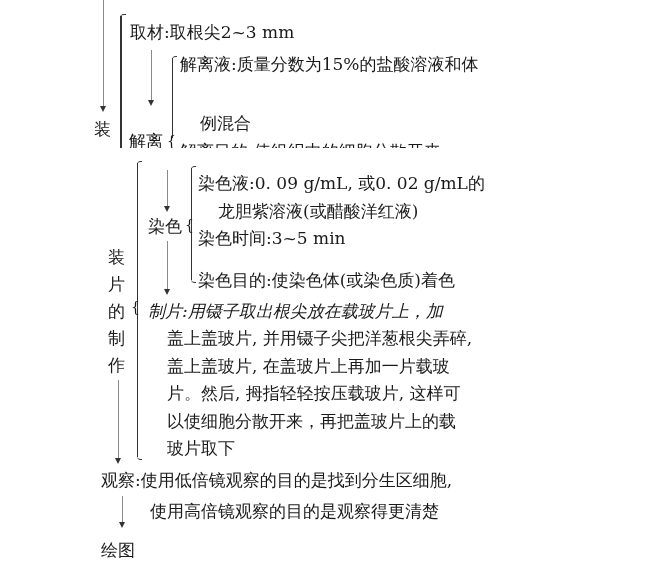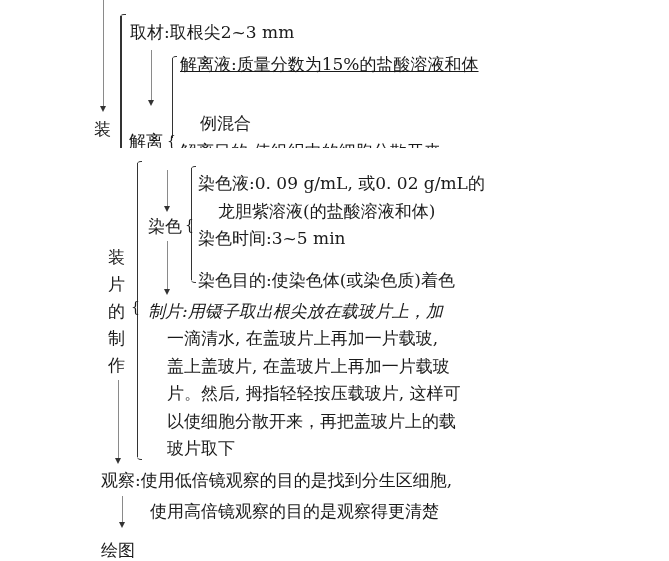--- a/index.html
+++ b/index.html
@@ -28,21 +28,21 @@
   <div class="t" style="left:130px;top:22px;">取材:取根尖2~3 mm</div>
 
   <div class="vl" style="left:151px;top:50px;height:52px;"></div>
   <div class="ah" style="left:148px;top:100px;"></div>
   <div class="t" style="left:129px;top:131px;">解离</div>
 
   <div class="brace" style="left:172px;top:58px;height:80px;border-left:1.5px solid #333;"></div>
   <div style="position:absolute;left:172px;top:56px;width:5px;height:4px;border-top:1.5px solid #333;border-radius:4px 0 0 0;"></div>
   <div style="position:absolute;left:167px;top:136px;font-size:14px;line-height:10px;">{</div>
 
-  <div class="t" style="left:180px;top:54px;text-decoration:underline;">解离液:质量分数为15%的盐酸溶液和体</div>
+  <div class="t" style="left:180px;top:54px;">解离液:质量分数为15%的盐酸溶液和体</div>
   <div class="t" style="left:200px;top:113px;">例混合</div>
   <div class="t" style="left:180px;top:141px;">解离目的:使组织中的细胞分散开来</div>
 </div>
 <div class="crop-mask"></div>
 
 <div class="vl" style="left:118px;top:380px;height:80px;"></div>
 <div class="ah" style="left:115px;top:458px;"></div>
 
 <div class="t" style="left:108px;top:247px;">装</div>
 <div class="t" style="left:108px;top:274px;">片</div>
@@ -61,26 +61,26 @@
 
 <div class="vl" style="left:167px;top:241px;height:50px;"></div>
 <div class="ah" style="left:164px;top:289px;"></div>
 
 <div class="brace" style="left:191px;top:168px;height:112px;border-left:1.5px solid #333;"></div>
 <div style="position:absolute;left:191px;top:166px;width:5px;height:4px;border-top:1.5px solid #333;border-radius:4px 0 0 0;"></div>
 <div style="position:absolute;left:191px;top:278px;width:5px;height:4px;border-bottom:1.5px solid #333;border-radius:0 0 0 4px;"></div>
 <div style="position:absolute;left:185px;top:220px;font-size:14px;line-height:10px;">{</div>
 
 <div class="t" style="left:198px;top:173px;">染色液:0. 09  g/mL, 或0. 02  g/mL的</div>
-<div class="t" style="left:218px;top:201px;">龙胆紫溶液(的盐酸溶液和体)</div>
+<div class="t" style="left:218px;top:201px;">龙胆紫溶液(或醋酸洋红液)</div>
 <div class="t" style="left:198px;top:228px;">染色时间:3~5  min</div>
 <div class="t" style="left:198px;top:270px;text-align:center;">染色目的:使染色体(或染色质)着色</div>
 
 <div class="t" style="left:148px;top:301px;font-style:italic;">制片:用镊子取出根尖放在载玻片上，加</div>
-<div class="t" style="left:167px;top:328px;">一滴清水, 在盖玻片上再加一片载玻,</div>
+<div class="t" style="left:167px;top:328px;">盖上盖玻片, 并用镊子尖把洋葱根尖弄碎,</div>
 <div class="t" style="left:167px;top:356px;">盖上盖玻片, 在盖玻片上再加一片载玻</div>
 <div class="t" style="left:167px;top:383px;">片。然后, 拇指轻轻按压载玻片, 这样可</div>
 <div class="t" style="left:167px;top:411px;">以使细胞分散开来，再把盖玻片上的载</div>
 <div class="t" style="left:167px;top:438px;">玻片取下</div>
 
 <div class="t" style="left:101px;top:470px;">观察:使用低倍镜观察的目的是找到分生区细胞,</div>
 <div class="t" style="left:150px;top:501px;">使用高倍镜观察的目的是观察得更清楚</div>
 <div class="vl" style="left:122px;top:496px;height:28px;"></div>
 <div class="ah" style="left:119px;top:522px;"></div>
 <div class="t" style="left:101px;top:530px;margin-top:10px;">绘图</div>

